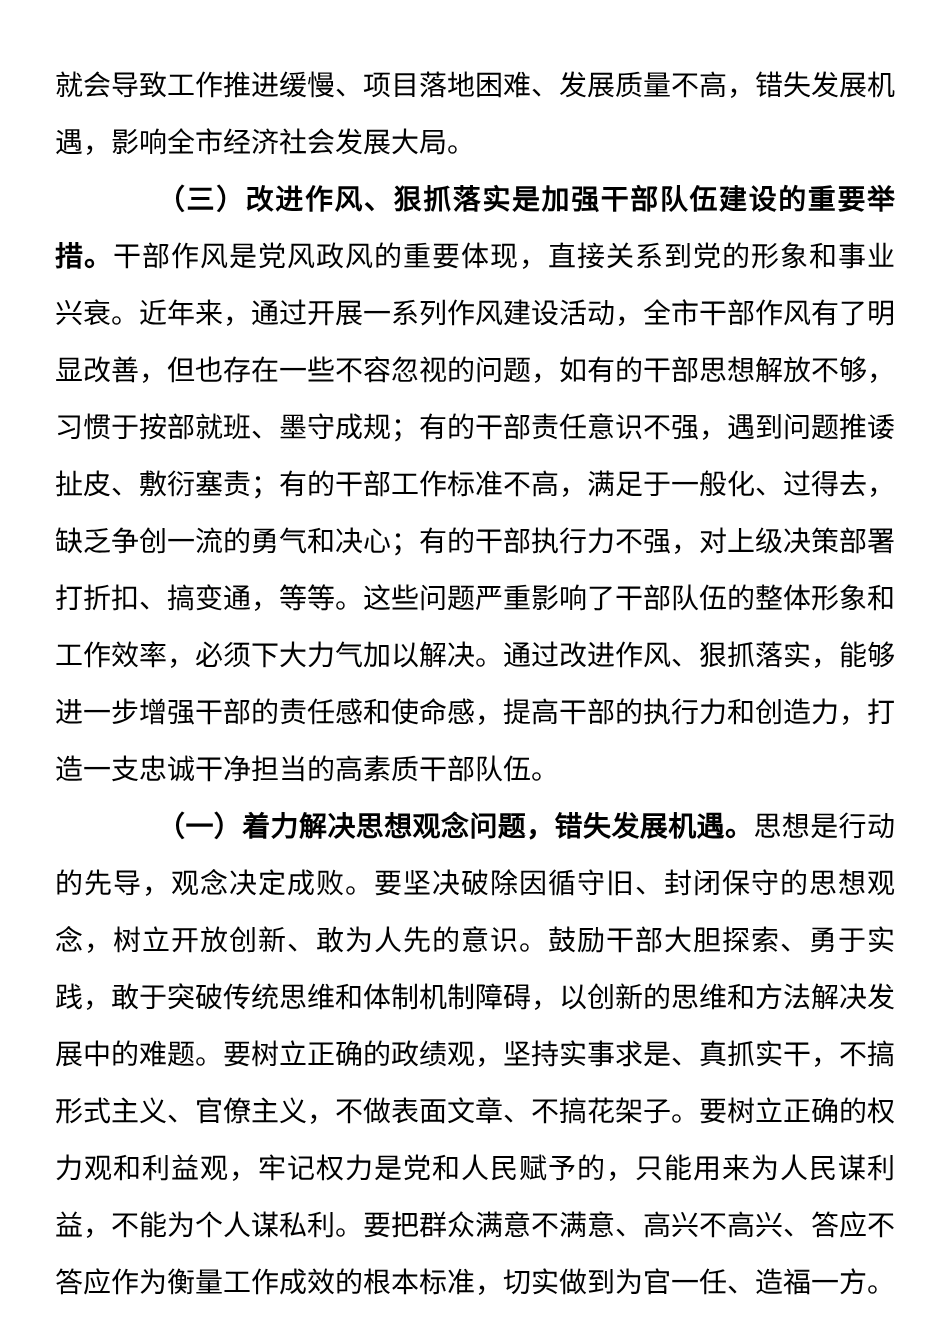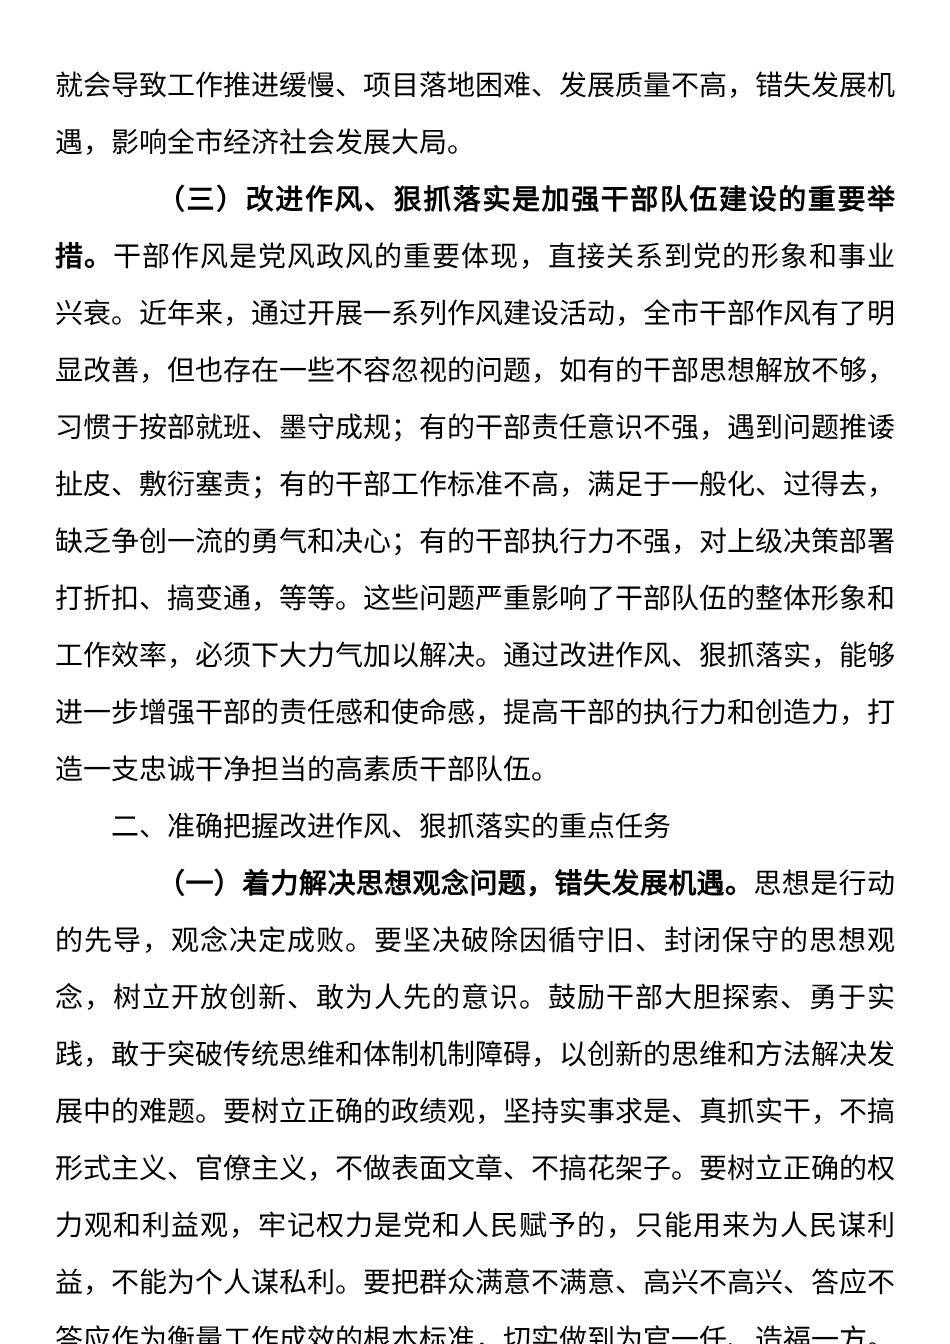--- a/index.html
+++ b/index.html
@@ -66,22 +66,19 @@
   <div class="doc-body">
 
     <p class="para">
       <span>就会导致工作推进缓慢、项目落地困难、发展质量不高，错失发展机遇，影响全市经济社会发展大局。</span>
     </p>
 
     <p class="para indent">
       <span class="lead">（三）改进作风、狠抓落实是加强干部队伍建设的重要举措。</span><span>干部作风是党风政风的重要体现，直接关系到党的形象和事业兴衰。近年来，通过开展一系列作风建设活动，全市干部作风有了明显改善，但也存在一些不容忽视的问题，如有的干部思想解放不够，习惯于按部就班、墨守成规；有的干部责任意识不强，遇到问题推诿扯皮、敷衍塞责；有的干部工作标准不高，满足于一般化、过得去，缺乏争创一流的勇气和决心；有的干部执行力不强，对上级决策部署打折扣、搞变通，等等。这些问题严重影响了干部队伍的整体形象和工作效率，必须下大力气加以解决。通过改进作风、狠抓落实，能够进一步增强干部的责任感和使命感，提高干部的执行力和创造力，打造一支忠诚干净担当的高素质干部队伍。</span>
     </p>
 
-    <p class="section-heading">
-      <span>二、准确把握改进作风、狠抓落实的重点任务</span>
-    </p>
 
     <p class="para indent">
       <span class="lead">（一）着力解决思想观念问题，错失发展机遇。</span><span>思想是行动的先导，观念决定成败。要坚决破除因循守旧、封闭保守的思想观念，树立开放创新、敢为人先的意识。鼓励干部大胆探索、勇于实践，敢于突破传统思维和体制机制障碍，以创新的思维和方法解决发展中的难题。要树立正确的政绩观，坚持实事求是、真抓实干，不搞形式主义、官僚主义，不做表面文章、不搞花架子。要树立正确的权力观和利益观，牢记权力是党和人民赋予的，只能用来为人民谋利益，不能为个人谋私利。要把群众满意不满意、高兴不高兴、答应不答应作为衡量工作成效的根本标准，切实做到为官一任、造福一方。</span>
     </p>
 
   </div>
 </div>
 
 </body></html>

